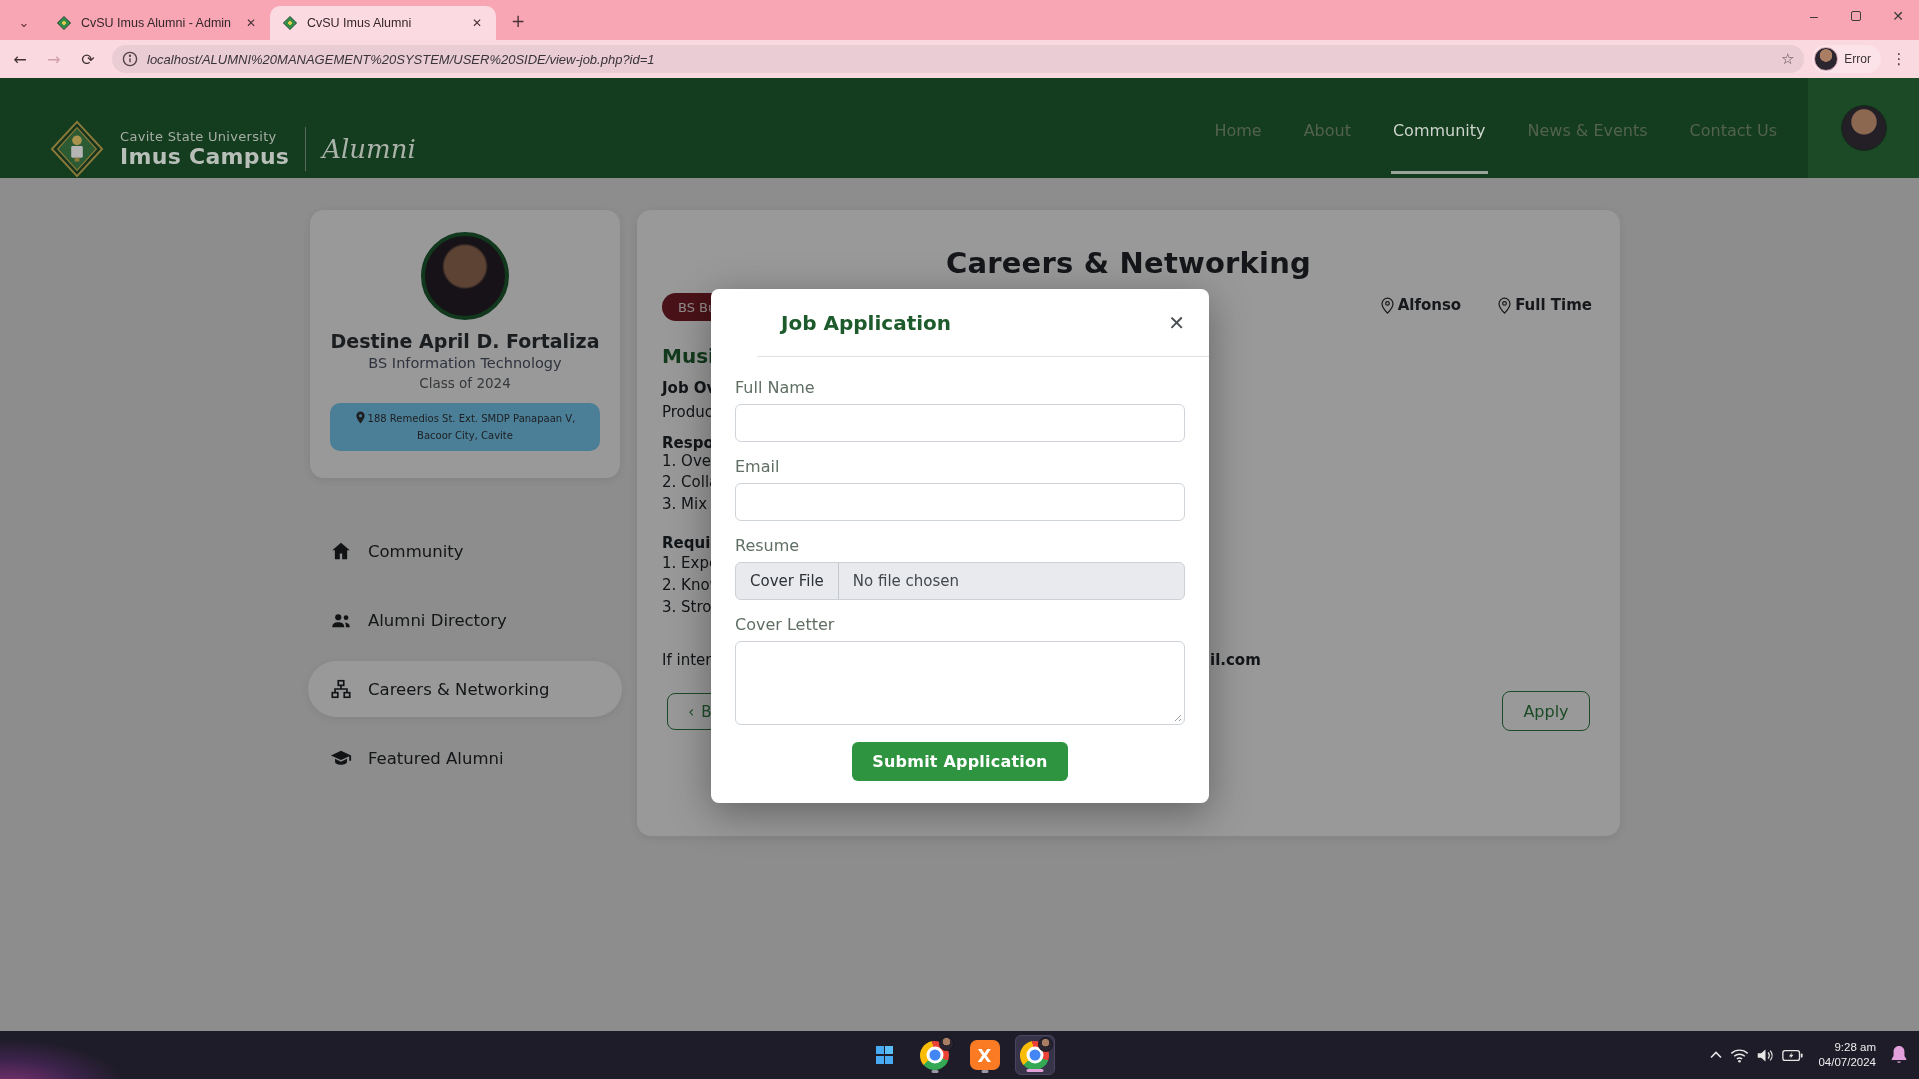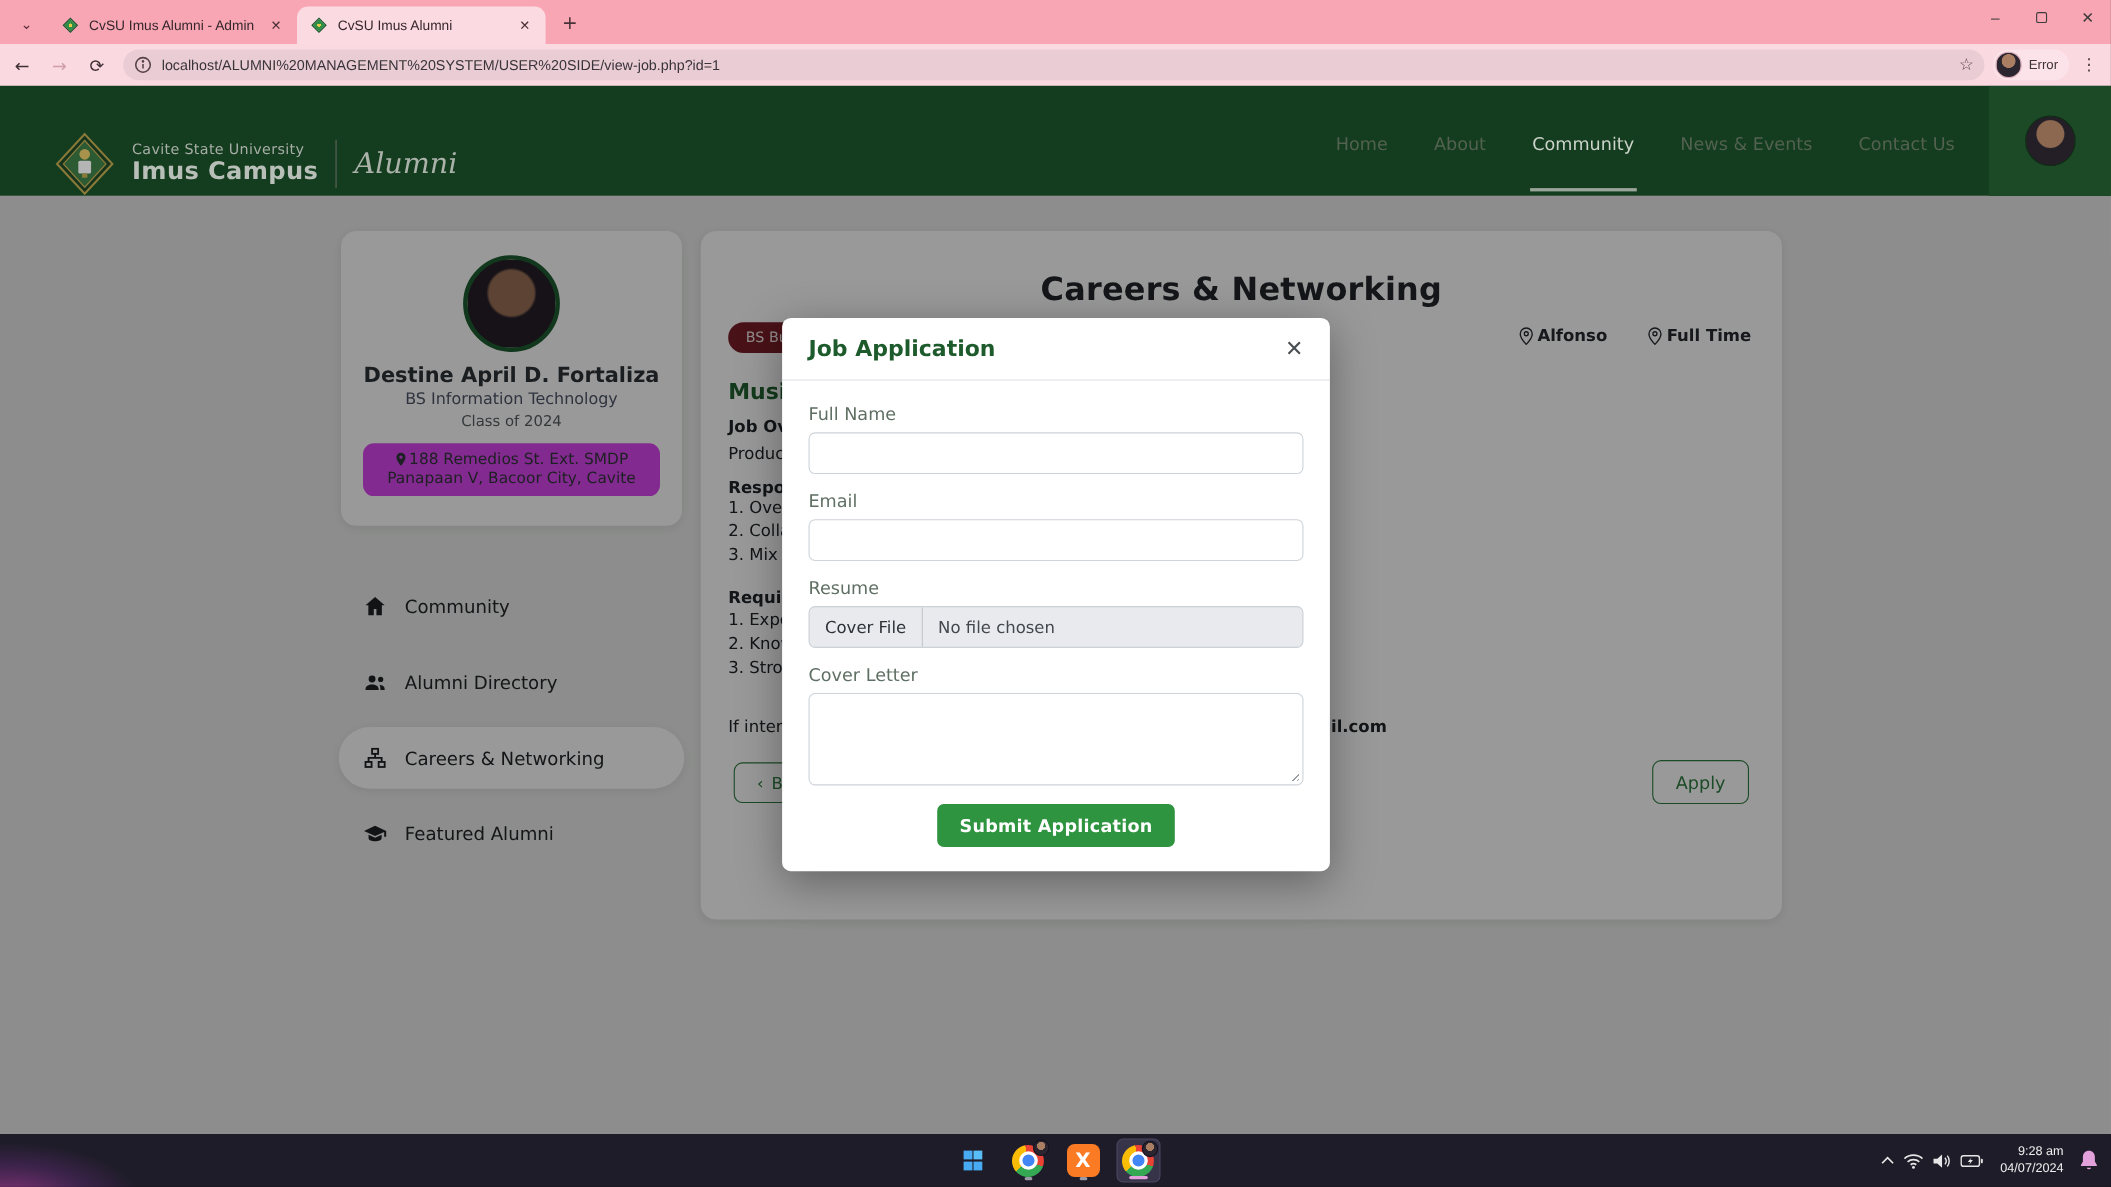--- a/index.html
+++ b/index.html
@@ -18,21 +18,21 @@
   .tab .t-label { flex:1; font-size:12.5px; color:#35262c; margin-left:9px; white-space:nowrap; overflow:hidden; }
   .tab .t-close { width:18px; height:18px; border-radius:50%; display:flex; align-items:center; justify-content:center; font-size:12px; color:#4a3038; }
   .new-tab { width:28px; height:28px; margin:0 0 5px 8px; display:flex; align-items:center; justify-content:center; font-size:17px; color:#4a3038; }
   .win-controls { position:absolute; right:0; top:0; height:40px; display:flex; }
   .win-btn { width:42px; height:32px; display:flex; align-items:center; justify-content:center; color:#3b3b3b; font-size:14px; font-family:"Liberation Sans",sans-serif; }
   .win-max-glyph { width:10px; height:10px; border:1.2px solid #3b3b3b; border-radius:2px; }
 
   .toolbar { position:absolute; left:0; top:40px; width:100%; height:38px; background:#fbd9e1; display:flex; align-items:center; }
   .nav-ico { width:28px; height:28px; display:flex; align-items:center; justify-content:center; font-size:16px; color:#403136; margin-left:6px; }
   .nav-ico.disabled { color:#cf9fab; }
-  .omnibox { flex:1; height:28px; margin:0 8px 0 10px; background:#e9ccd4; border-radius:14px; display:flex; align-items:center; padding:0 10px; }
+  .omnibox { flex:1; height:28px; margin:0 8px 0 10px; background:#e9ccd4; border-radius:14px; display:flex; align-items:center; padding:0 10px;font-style:italic; }
   .omnibox .info { width:16px; height:16px; margin-right:9px; color:#564349; flex:0 0 16px; }
   .omnibox .url { font-size:13px; color:#39343a; font-family:"Liberation Sans",sans-serif; white-space:nowrap; overflow:hidden; flex:1; }
   .omnibox .star { color:#564349; font-size:15px; margin-left:8px; }
   .profile-chip { height:28px; background:#fce3e9; border-radius:14px; display:flex; align-items:center; padding:2px 10px 2px 2px; margin-right:6px; }
   .avatar-s { width:24px; height:24px; border-radius:50%; background:radial-gradient(circle at 50% 34%,#a97e63 0 33%,#2b2530 36%); border:1px solid #d8aab6; }
   .profile-chip .p-label { font-size:12px; color:#3c3337; margin-left:6px; font-family:"Liberation Sans",sans-serif; }
   .kebab { width:24px; height:24px; display:flex; align-items:center; justify-content:center; color:#4a3b40; font-size:15px; margin-right:8px; }
 
   
   .viewport { position:absolute; left:0; top:78px; width:1919px; height:953px; background:#e9ebe9; overflow:hidden; }
@@ -50,21 +50,21 @@
   .nav-link.active { color:#ccd4cc; border-bottom:3px solid #9aa59a; padding-bottom:31px; }
   .header-avatar-wrap { position:absolute; right:0; top:0; width:111px; height:100%; background:#1c4a26; display:flex; align-items:center; justify-content:center; }
   .avatar-h { width:46px; height:46px; border-radius:50%; background:radial-gradient(circle at 50% 36%,#8d6851 0 34%,#241f27 37%); border:1px solid #0f2b15; }
 
   
   .profile-card { position:absolute; left:310px; top:132px; width:310px; height:268px; background:#fff; border-radius:14px; box-shadow:0 2px 8px rgba(0,0,0,.08); text-align:center; }
   .avatar-p { width:88px; height:88px; border-radius:50%; margin:22px auto 0; background:radial-gradient(circle at 50% 38%,#9b7158 0 32%,#261f28 36%); border:4px solid #1d5c30; }
   .p-name { font-size:19px; font-weight:bold; color:#2e3236; margin-top:10px; }
   .p-degree { font-size:14.5px; color:#4e5668; margin-top:3px; }
   .p-class { font-size:13.5px; color:#5a5f64; margin-top:4px; }
-  .p-address { margin:12px 20px 0; background:#d946ef; border-radius:10px; padding:7px 10px; font-size:14px; color:#33373b; line-height:17px; }
+  .p-address { margin:12px 20px 0; background:#7dd3fc; border-radius:10px; padding:7px 10px; font-size:10px; color:#33373b; line-height:17px; }
   .p-address svg { width:11px; height:13px; vertical-align:-2px; margin-right:2px; }
 
   .menu { position:absolute; left:308px; top:445px; width:314px; }
   .menu-item { height:56px; margin-bottom:13px; display:flex; align-items:center; border-radius:28px; padding:0 22px; color:#222629; }
   .menu-item.active { background:#fff; box-shadow:0 2px 8px rgba(0,0,0,.07); }
   .menu-item svg { width:22px; height:22px; flex:0 0 22px; color:#1d2124; }
   .menu-item .m-label { font-size:16.5px; margin-left:16px; font-weight:500; }
 
   .main-card { position:absolute; left:637px; top:132px; width:983px; height:626px; background:#fff; border-radius:14px; box-shadow:0 2px 8px rgba(0,0,0,.08); }
   .mc-title { position:absolute; left:0; right:0; top:36px; text-align:center; font-size:29px; font-weight:bold; color:#22262a; letter-spacing:.2px; }
@@ -77,21 +77,21 @@
   .frag.jt { font-size:20px; font-weight:bold; color:#20622f; }
   .email-frag { position:absolute; left:573px; top:441px; font-size:15px; font-weight:bold; color:#212529; }
   .btn-outline { position:absolute; border:1.5px solid #2e7d40; color:#2e7d40; border-radius:8px; background:#fff; font-size:15px; font-weight:500; display:flex; align-items:center; justify-content:center; font-family:inherit; }
   .btn-back { left:30px; top:483px; width:92px; height:37px; gap:7px; }
   .btn-apply { right:30px; top:481px; width:88px; height:40px; font-size:16px; }
 
   .backdrop { position:absolute; left:0; top:100px; width:100%; height:853px; background:rgba(0,0,0,.40); z-index:40; }
 
   
   .modal { position:absolute; left:711px; top:211px; width:498px; z-index:50; background:#fff; border-radius:8px; box-shadow:0 10px 40px rgba(0,0,0,.35); }
-  .modal-head { height:57px; display:flex; align-items:center; justify-content:space-between; padding:0 24px; border-bottom:1px solid #dee2e6; }
+  .modal-head { height:68px; display:flex; align-items:center; justify-content:space-between; padding:0 24px; border-bottom:1px solid #dee2e6;margin-left:46px; }
   .modal-title { font-size:20px; font-weight:bold; color:#1e5b2c; }
   .modal-close { font-size:20px; color:#4a4f54; line-height:1; }
   .modal-body { padding:6px 24px 22px; }
   .f-label { font-size:16px; color:#5f6f63; margin:15px 0 7px; }
   .f-input { width:100%; height:38px; border:1px solid #ced4da; border-radius:6px; background:#fff; }
   .file-box { width:100%; height:38px; border:1px solid #ccd1d7; border-radius:6px; background:#e8eaed; display:flex; align-items:stretch; overflow:hidden; }
   .file-btn { display:flex; align-items:center; padding:0 14px; font-size:15px; color:#2d3237; border-right:1px solid #c3c8cd; }
   .file-status { display:flex; align-items:center; padding:0 14px; font-size:15px; color:#43484d; }
   .f-textarea { position:relative; width:100%; height:84px; border:1px solid #ced4da; border-radius:6px; background:#fff; }
   .f-textarea::after { content:""; position:absolute; right:3px; bottom:3px; width:9px; height:9px;

